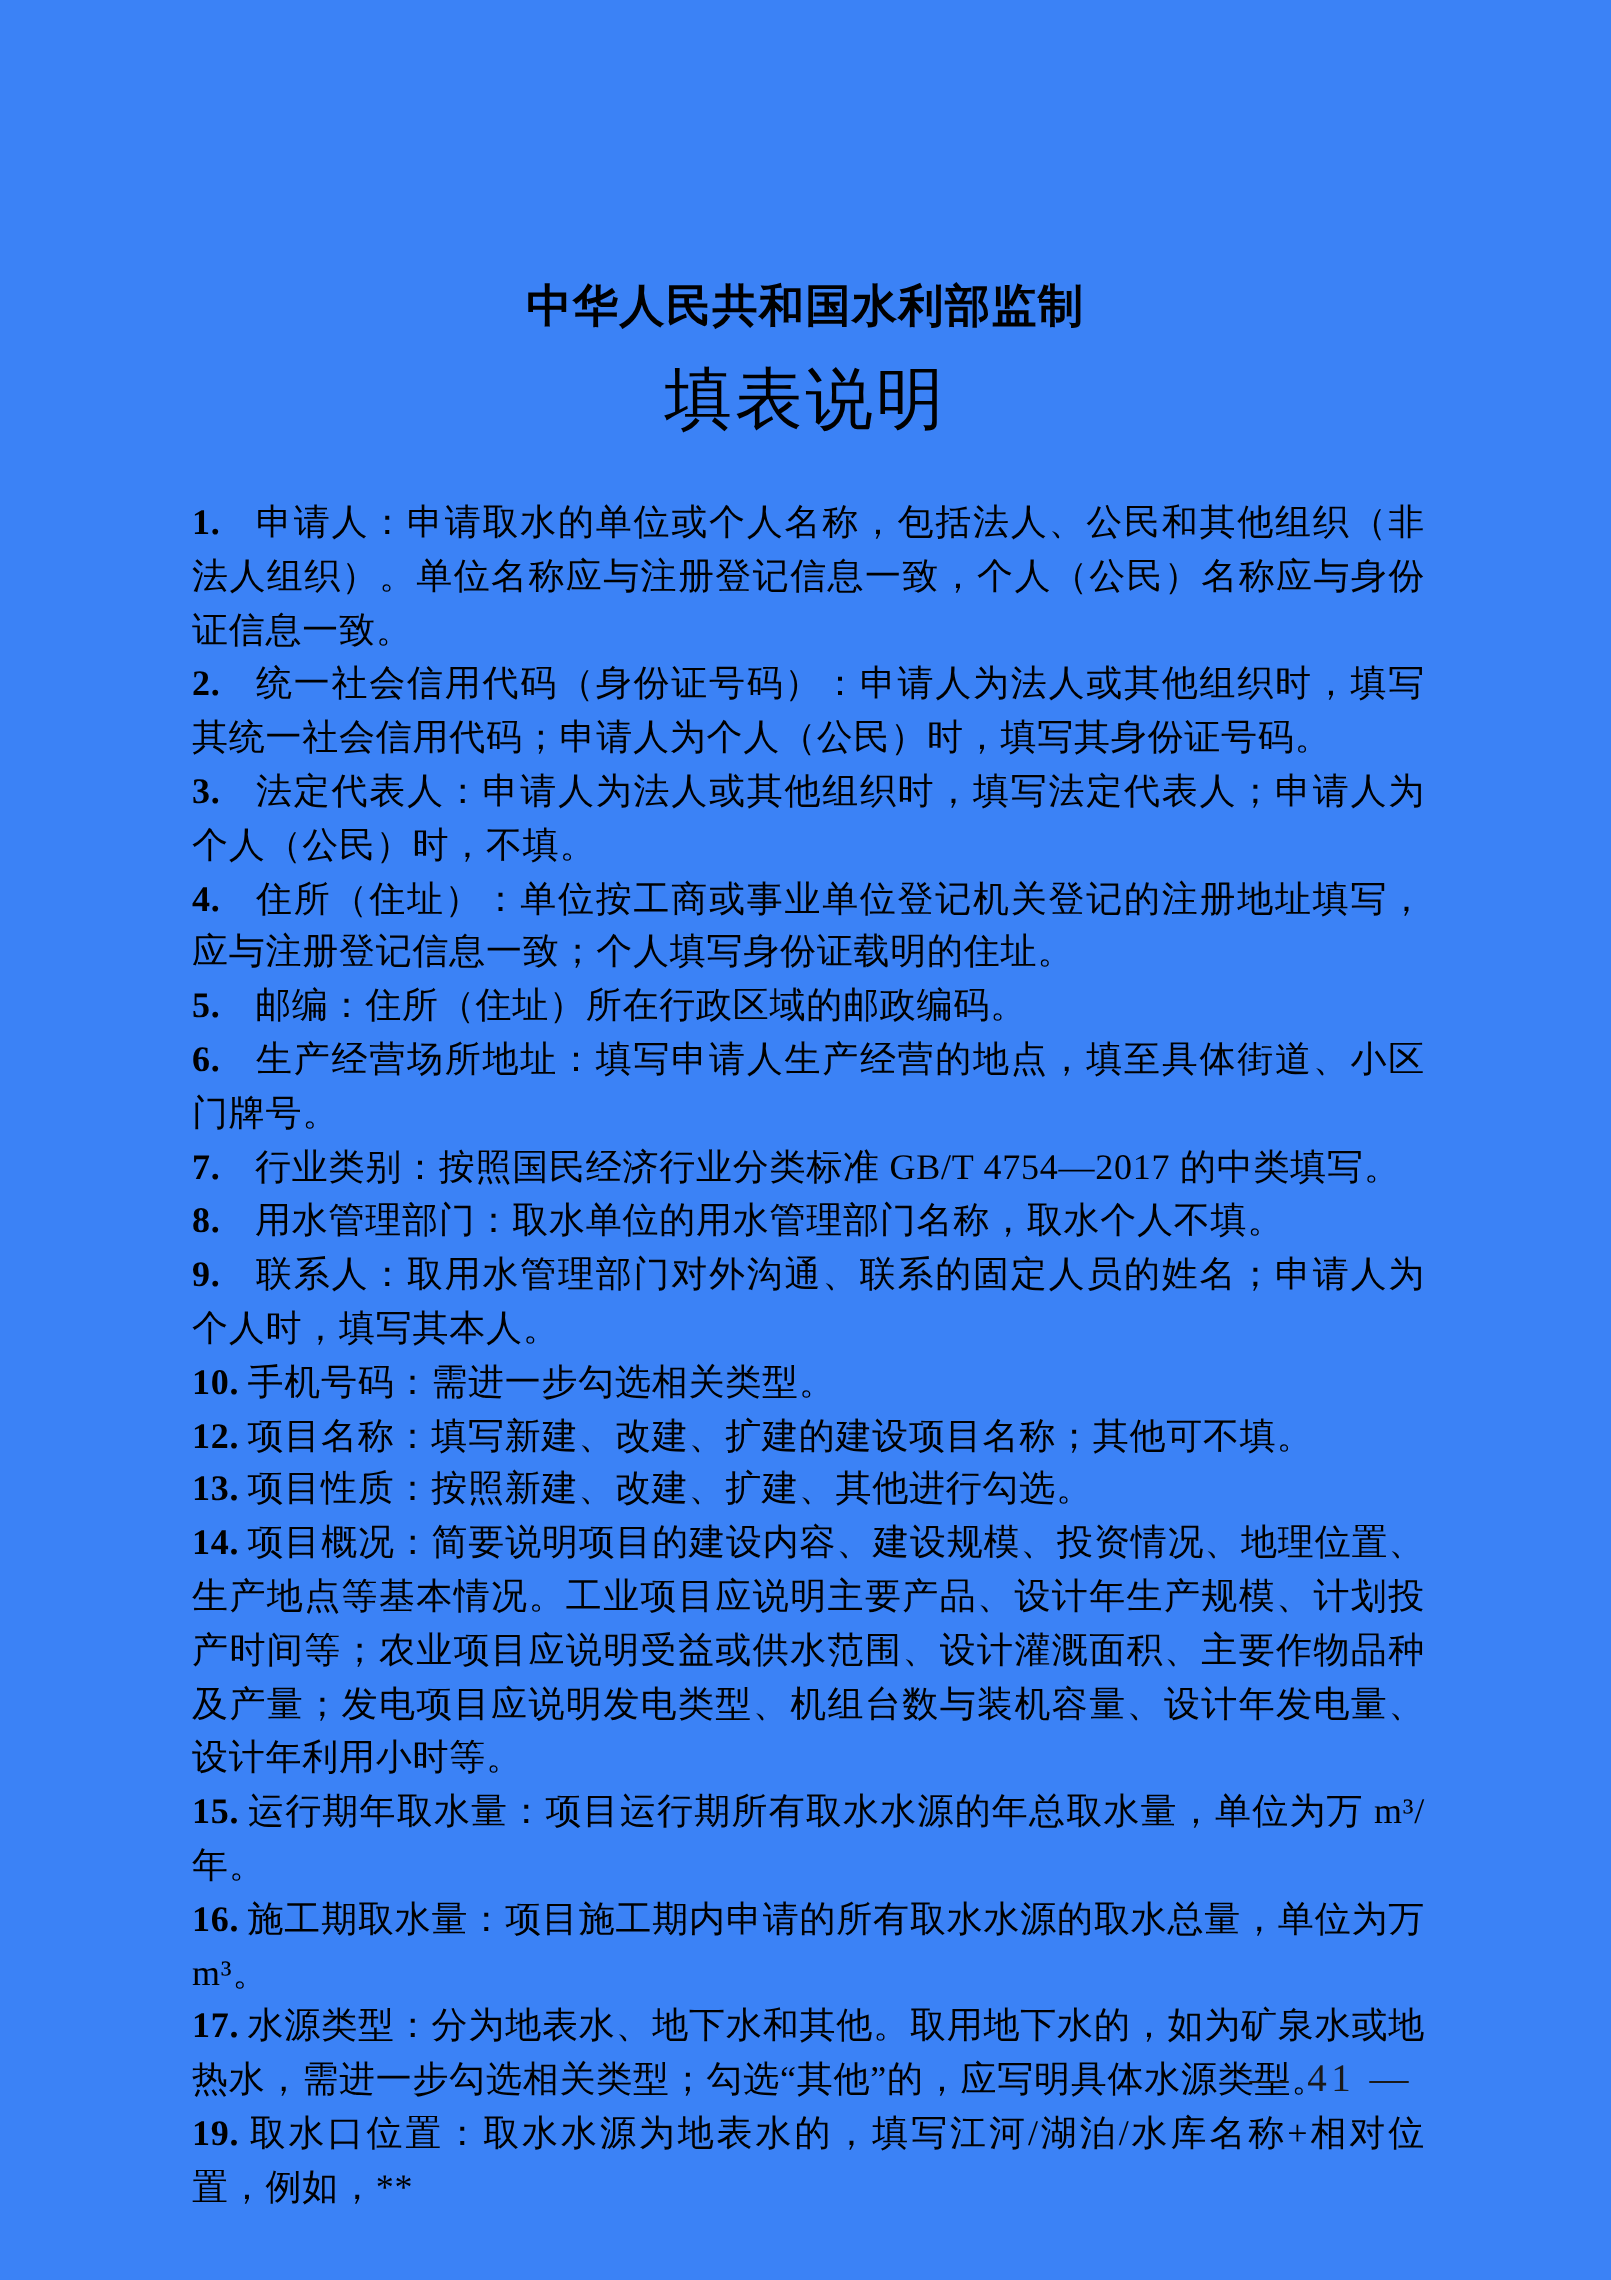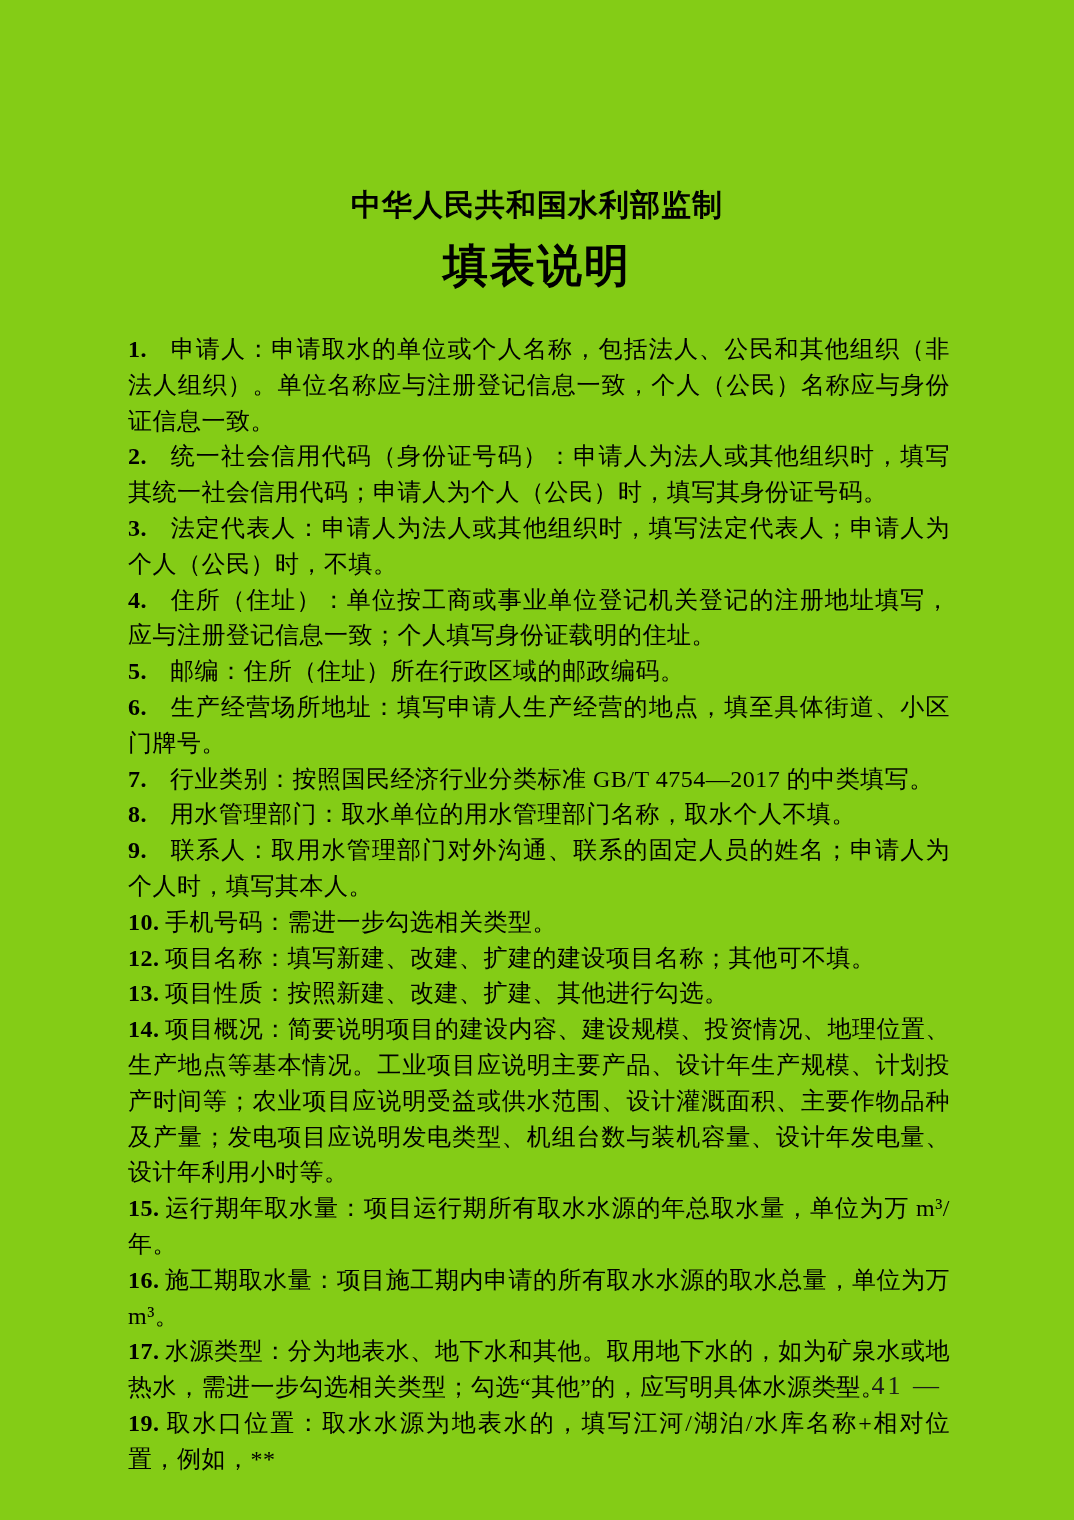--- a/index.html
+++ b/index.html
@@ -3,35 +3,35 @@
 <meta charset="utf-8">
 <style>
   html, body { margin: 0; padding: 0; background: #ffffff; }
   body {
     width: 1074px; height: 1520px;
     position: relative;
     color: #000;
     font-family: "Liberation Serif", "DejaVu Serif", serif;
     overflow: hidden;
   }
-  .page { position: absolute; inset: 0; background: #84cc16; }
+  .page { position: absolute; inset: 0; background: #3b82f6; }
   .issuer {
     padding-top: 186px;
     text-align: center;
     font-family: "Liberation Sans", "DejaVu Sans", sans-serif;
     font-weight: bold;
     font-size: 30px;
     line-height: 38px;
     letter-spacing: 1px;
   }
   .doc-title {
     margin: 14px 0 0 0;
     text-align: center;
     font-family: "Liberation Serif", "DejaVu Serif", serif;
-    font-weight: bold;
+    font-weight: normal;
     font-size: 45px;
     line-height: 56px;
     letter-spacing: 2px;
   }
   .instructions {
     list-style: none;
     margin: 38px 0 0 0;
     padding: 0 124px 0 128px;
     font-size: 24px;
     line-height: 35.8px;

